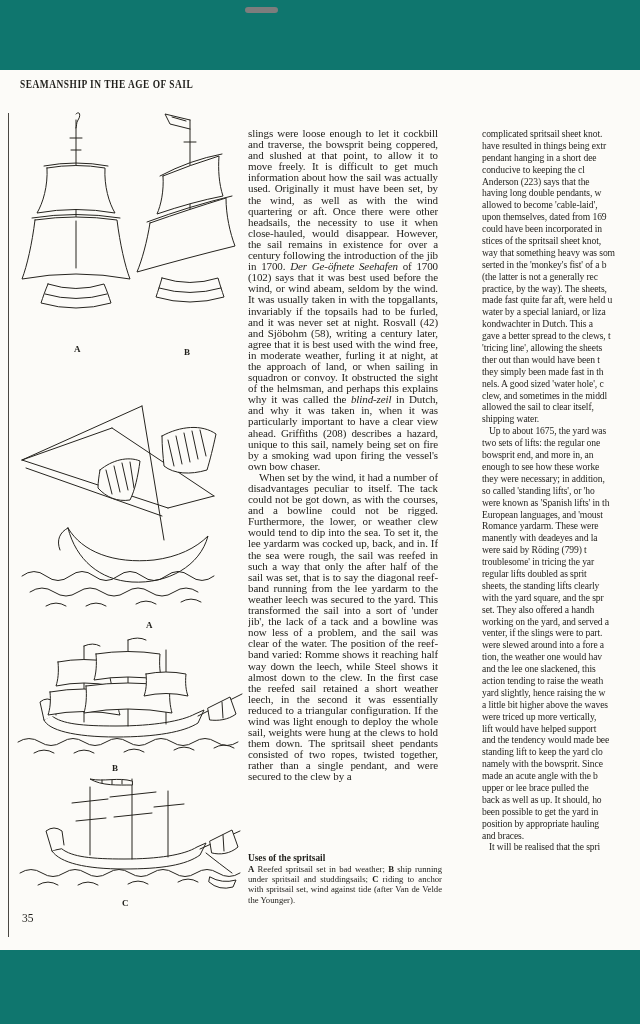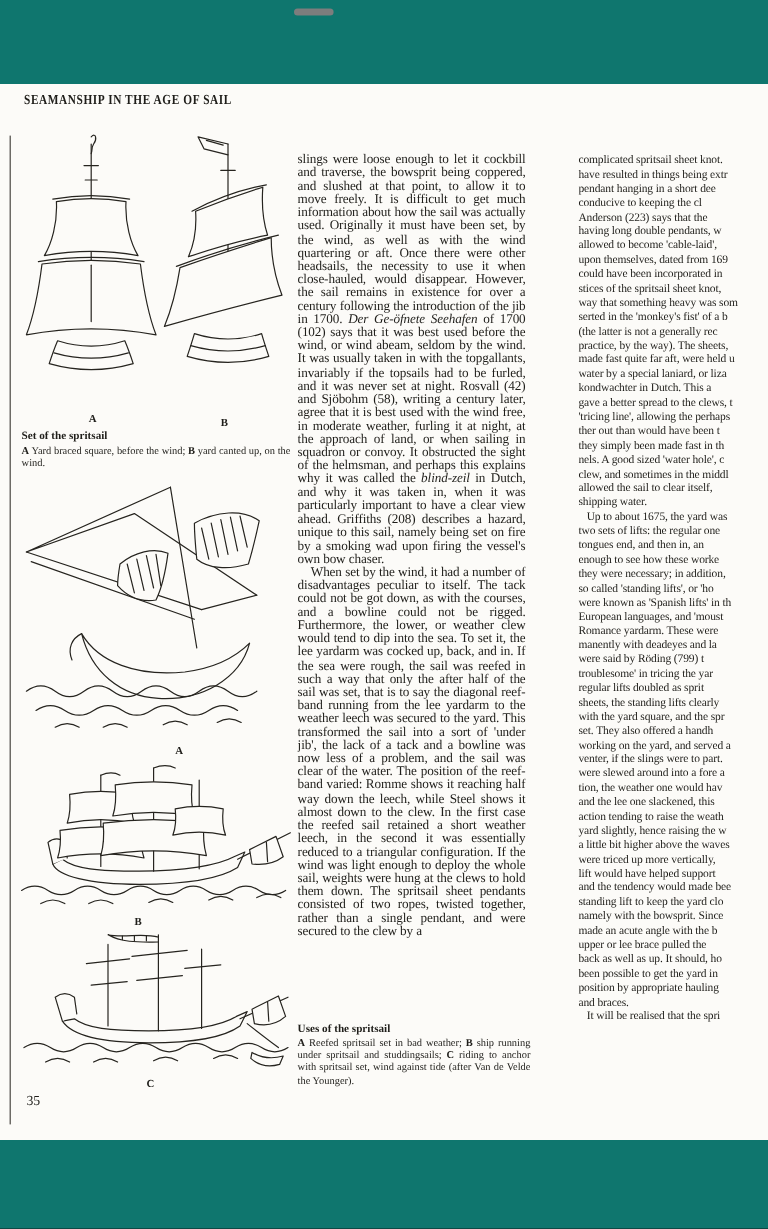--- a/index.html
+++ b/index.html
@@ -62,24 +62,20 @@
       <path d="M146,68 Q176,52 208,46"></path>
       <path class="sail" d="M149,68 C150,83 147,97 143,106 Q178,94 209,88 C205,76 204,62 205,48 Q176,57 149,68 Z"></path>
       <path d="M133,114 Q176,98 218,88"></path>
       <path class="sail" d="M136,115 C133,134 128,152 123,164 Q176,149 221,138 C216,125 212,107 212,90 Q176,101 136,115 Z"></path>
       <path class="sail" d="M148,170 Q176,179 204,170 C206,177 208,183 210,189 Q176,199 142,189 C144,183 146,177 148,170 Z"></path>
       <path d="M145,180 Q176,189 207,180"></path>
     </svg>
     <div class="fig-label" style="left:74px;top:275px;">A</div>
     <div class="fig-label" style="left:184px;top:278px;">B</div>
 
-    <div class="caption caption-set">
-      <div class="cap-head">Set of the spritsail</div>
-      <div class="cap-body"><span class="bd">A</span><span> Yard braced square, before the wind; </span><span class="bd">B</span><span> yard canted up, on the wind.</span></div>
-    </div>
 
     <svg class="fig" style="left:16px;top:328px;" width="230" height="220" viewBox="0 0 230 220">
       <path d="M6,62 L152,110"></path>
       <path d="M10,70 L146,118"></path>
       <path d="M126,8 L148,142"></path>
       <path d="M96,30 L198,98"></path>
       <path d="M6,62 L126,8 M152,110 L198,98 M96,30 L6,62"></path>
       <path class="sail" d="M146,38 C164,28 186,26 200,36 C197,50 194,62 191,72 C174,77 158,76 148,68 C147,58 146,48 146,38 Z"></path>
       <path d="M152,42 L158,68 M160,38 L166,66 M168,35 L174,64 M176,33 L182,61 M184,32 L190,58"></path>
       <path class="sail" d="M84,72 C96,62 112,58 124,63 C122,78 119,92 114,102 C101,104 90,99 82,90 C82,84 83,78 84,72 Z"></path>
@@ -149,30 +145,30 @@
         <div class="rline">could have been incorporated in</div>
         <div class="rline">stices of the spritsail sheet knot,</div>
         <div class="rline">way that something heavy was som</div>
         <div class="rline">serted in the 'monkey's fist' of a b</div>
         <div class="rline">(the latter is not a generally rec</div>
         <div class="rline">practice, by the way). The sheets,</div>
         <div class="rline">made fast quite far aft, were held u</div>
         <div class="rline">water by a special laniard, or liza</div>
         <div class="rline">kondwachter in Dutch. This a</div>
         <div class="rline">gave a better spread to the clews, t</div>
-        <div class="rline">'tricing line', allowing the perhaps</div>
+        <div class="rline">'tricing line', allowing the sheets</div>
         <div class="rline">ther out than would have been t</div>
         <div class="rline">they simply been made fast in th</div>
         <div class="rline">nels. A good sized 'water hole', c</div>
         <div class="rline">clew, and sometimes in the middl</div>
         <div class="rline">allowed the sail to clear itself,</div>
         <div class="rline">shipping water.</div>
         <div class="rline">   Up to about 1675, the yard was</div>
         <div class="rline">two sets of lifts: the regular one</div>
-        <div class="rline">tongues end, and then in, an</div>
+        <div class="rline">bowsprit end, and more in, an</div>
         <div class="rline">enough to see how these worke</div>
         <div class="rline">they were necessary; in addition,</div>
         <div class="rline">so called 'standing lifts', or 'ho</div>
         <div class="rline">were known as 'Spanish lifts' in th</div>
         <div class="rline">European languages, and 'moust</div>
         <div class="rline">Romance yardarm. These were</div>
         <div class="rline">manently with deadeyes and la</div>
         <div class="rline">were said by Röding (799) t</div>
         <div class="rline">troublesome' in tricing the yar</div>
         <div class="rline">regular lifts doubled as sprit</div>

